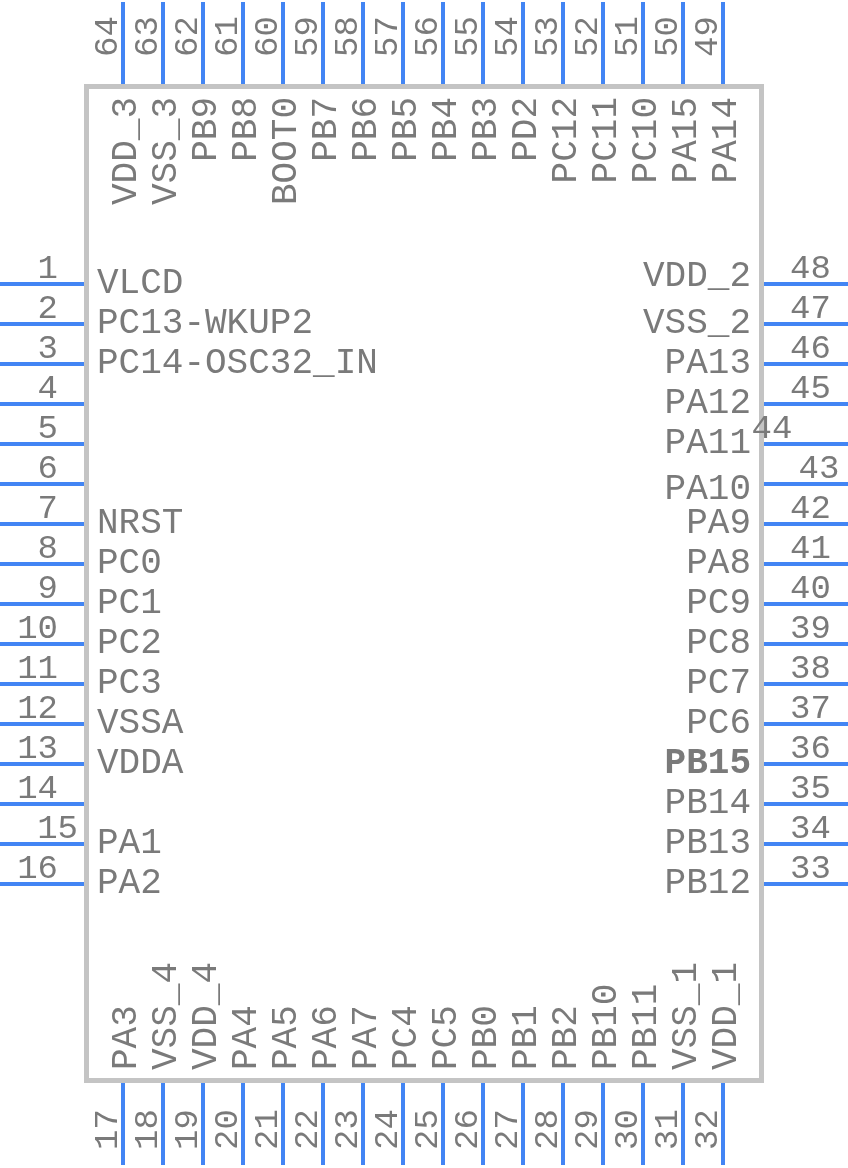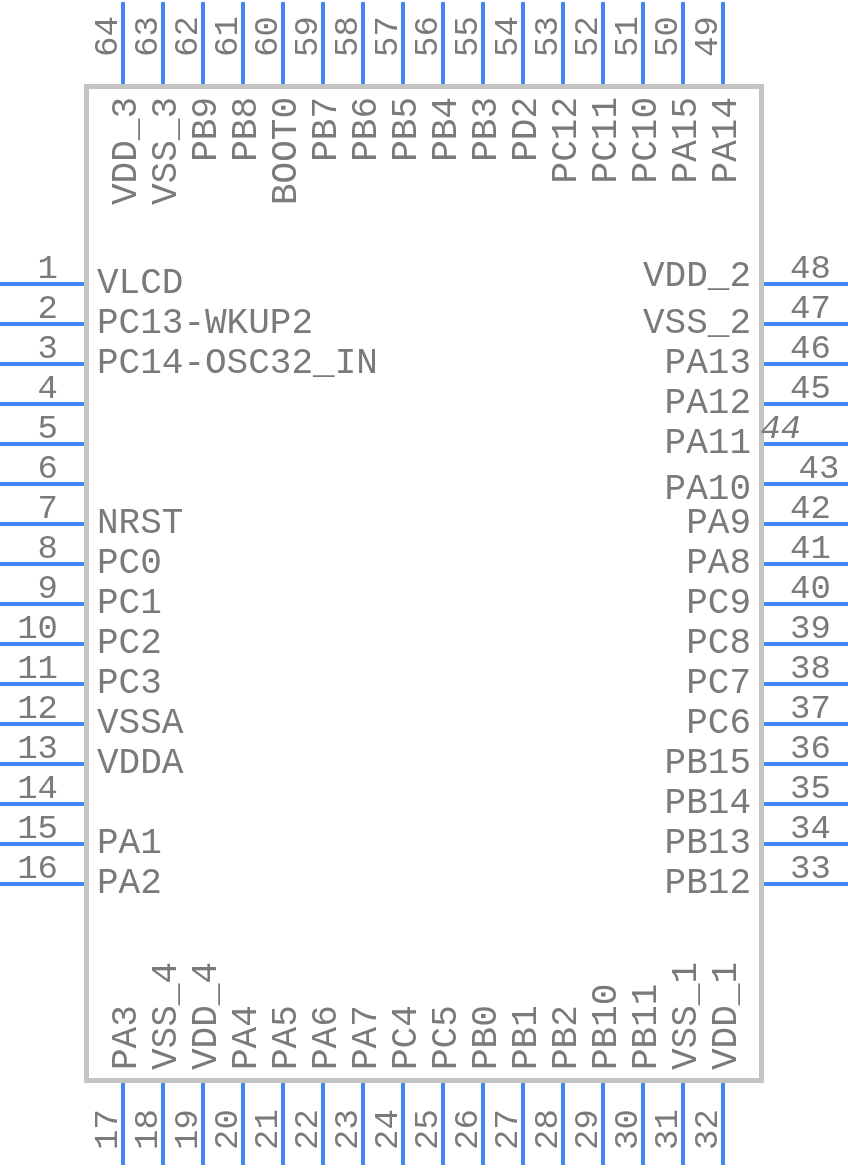--- a/index.html
+++ b/index.html
@@ -69,39 +69,39 @@
       <div class="lbl" style="left: 97px; top: 665px;">PC3</div>
       <div class="pin-line h-line" style="left: 0px; top: 722px; width: 84px;"></div>
       <div class="num" style="left: 0px; top: 691px; width: 58px; text-align: right;">12</div>
       <div class="lbl" style="left: 97px; top: 705px;">VSSA</div>
       <div class="pin-line h-line" style="left: 0px; top: 762px; width: 84px;"></div>
       <div class="num" style="left: 0px; top: 731px; width: 58px; text-align: right;">13</div>
       <div class="lbl" style="left: 97px; top: 745px;">VDDA</div>
       <div class="pin-line h-line" style="left: 0px; top: 802px; width: 84px;"></div>
       <div class="num" style="left: 0px; top: 771px; width: 58px; text-align: right;">14</div>
       <div class="pin-line h-line" style="left: 0px; top: 842px; width: 84px;"></div>
-      <div class="num" style="left: 0px; top: 811px; width: 58px; text-align: right;">15</div>
+      <div class="num" style="left: 0px; top: 811px; width: 58px; text-align: right; padding-left: 20px;">15</div>
       <div class="lbl" style="left: 97px; top: 825px;">PA1</div>
       <div class="pin-line h-line" style="left: 0px; top: 882px; width: 84px;"></div>
       <div class="num" style="left: 0px; top: 851px; width: 58px; text-align: right;">16</div>
       <div class="lbl" style="left: 97px; top: 865px;">PA2</div>
       <div class="pin-line h-line" style="left: 764px; top: 282px; width: 84px;"></div>
       <div class="num" style="left: 790px; top: 251px; width: 58px; text-align: left;">48</div>
       <div class="lbl" style="right: 97px; top: 258px;">VDD_2</div>
       <div class="pin-line h-line" style="left: 764px; top: 322px; width: 84px;"></div>
       <div class="num" style="left: 790px; top: 291px; width: 58px; text-align: left;">47</div>
       <div class="lbl" style="right: 97px; top: 305px;">VSS_2</div>
       <div class="pin-line h-line" style="left: 764px; top: 362px; width: 84px;"></div>
       <div class="num" style="left: 790px; top: 331px; width: 58px; text-align: left;">46</div>
       <div class="lbl" style="right: 97px; top: 345px;">PA13</div>
       <div class="pin-line h-line" style="left: 764px; top: 402px; width: 84px;"></div>
       <div class="num" style="left: 790px; top: 371px; width: 58px; text-align: left;">45</div>
       <div class="lbl" style="right: 97px; top: 385px;">PA12</div>
       <div class="pin-line h-line" style="left: 764px; top: 442px; width: 84px;"></div>
-      <div class="num" style="left: 743px; top: 411px; width: 58px; text-align: right; font-style: italic;">44</div>
+      <div class="num" style="left: 743px; top: 411px; width: 58px; text-align: center;">44</div>
       <div class="lbl" style="right: 97px; top: 425px;">PA11</div>
       <div class="pin-line h-line" style="left: 764px; top: 482px; width: 84px;"></div>
       <div class="num" style="left: 790px; top: 451px; width: 58px; text-align: center;">43</div>
       <div class="lbl" style="right: 97px; top: 465px; margin-top: 6px;">PA10</div>
       <div class="pin-line h-line" style="left: 764px; top: 522px; width: 84px;"></div>
       <div class="num" style="left: 790px; top: 491px; width: 58px; text-align: left;">42</div>
       <div class="lbl" style="right: 97px; top: 505px;">PA9</div>
       <div class="pin-line h-line" style="left: 764px; top: 562px; width: 84px;"></div>
       <div class="num" style="left: 790px; top: 531px; width: 58px; text-align: left;">41</div>
       <div class="lbl" style="right: 97px; top: 545px;">PA8</div>
@@ -112,21 +112,21 @@
       <div class="num" style="left: 790px; top: 611px; width: 58px; text-align: left;">39</div>
       <div class="lbl" style="right: 97px; top: 625px;">PC8</div>
       <div class="pin-line h-line" style="left: 764px; top: 682px; width: 84px;"></div>
       <div class="num" style="left: 790px; top: 651px; width: 58px; text-align: left;">38</div>
       <div class="lbl" style="right: 97px; top: 665px;">PC7</div>
       <div class="pin-line h-line" style="left: 764px; top: 722px; width: 84px;"></div>
       <div class="num" style="left: 790px; top: 691px; width: 58px; text-align: left;">37</div>
       <div class="lbl" style="right: 97px; top: 705px;">PC6</div>
       <div class="pin-line h-line" style="left: 764px; top: 762px; width: 84px;"></div>
       <div class="num" style="left: 790px; top: 731px; width: 58px; text-align: left;">36</div>
-      <div class="lbl" style="right: 97px; top: 745px;">PB15</div>
+      <div class="lbl" style="right: 97px; top: 745px; font-weight: bold;">PB15</div>
       <div class="pin-line h-line" style="left: 764px; top: 802px; width: 84px;"></div>
       <div class="num" style="left: 790px; top: 771px; width: 58px; text-align: left;">35</div>
       <div class="lbl" style="right: 97px; top: 785px;">PB14</div>
       <div class="pin-line h-line" style="left: 764px; top: 842px; width: 84px;"></div>
       <div class="num" style="left: 790px; top: 811px; width: 58px; text-align: left;">34</div>
       <div class="lbl" style="right: 97px; top: 825px;">PB13</div>
       <div class="pin-line h-line" style="left: 764px; top: 882px; width: 84px;"></div>
       <div class="num" style="left: 790px; top: 851px; width: 58px; text-align: left;">33</div>
       <div class="lbl" style="right: 97px; top: 865px;">PB12</div>
       <div class="pin-line v-line" style="left: 121px; top: 2px; height: 82px;"></div>

